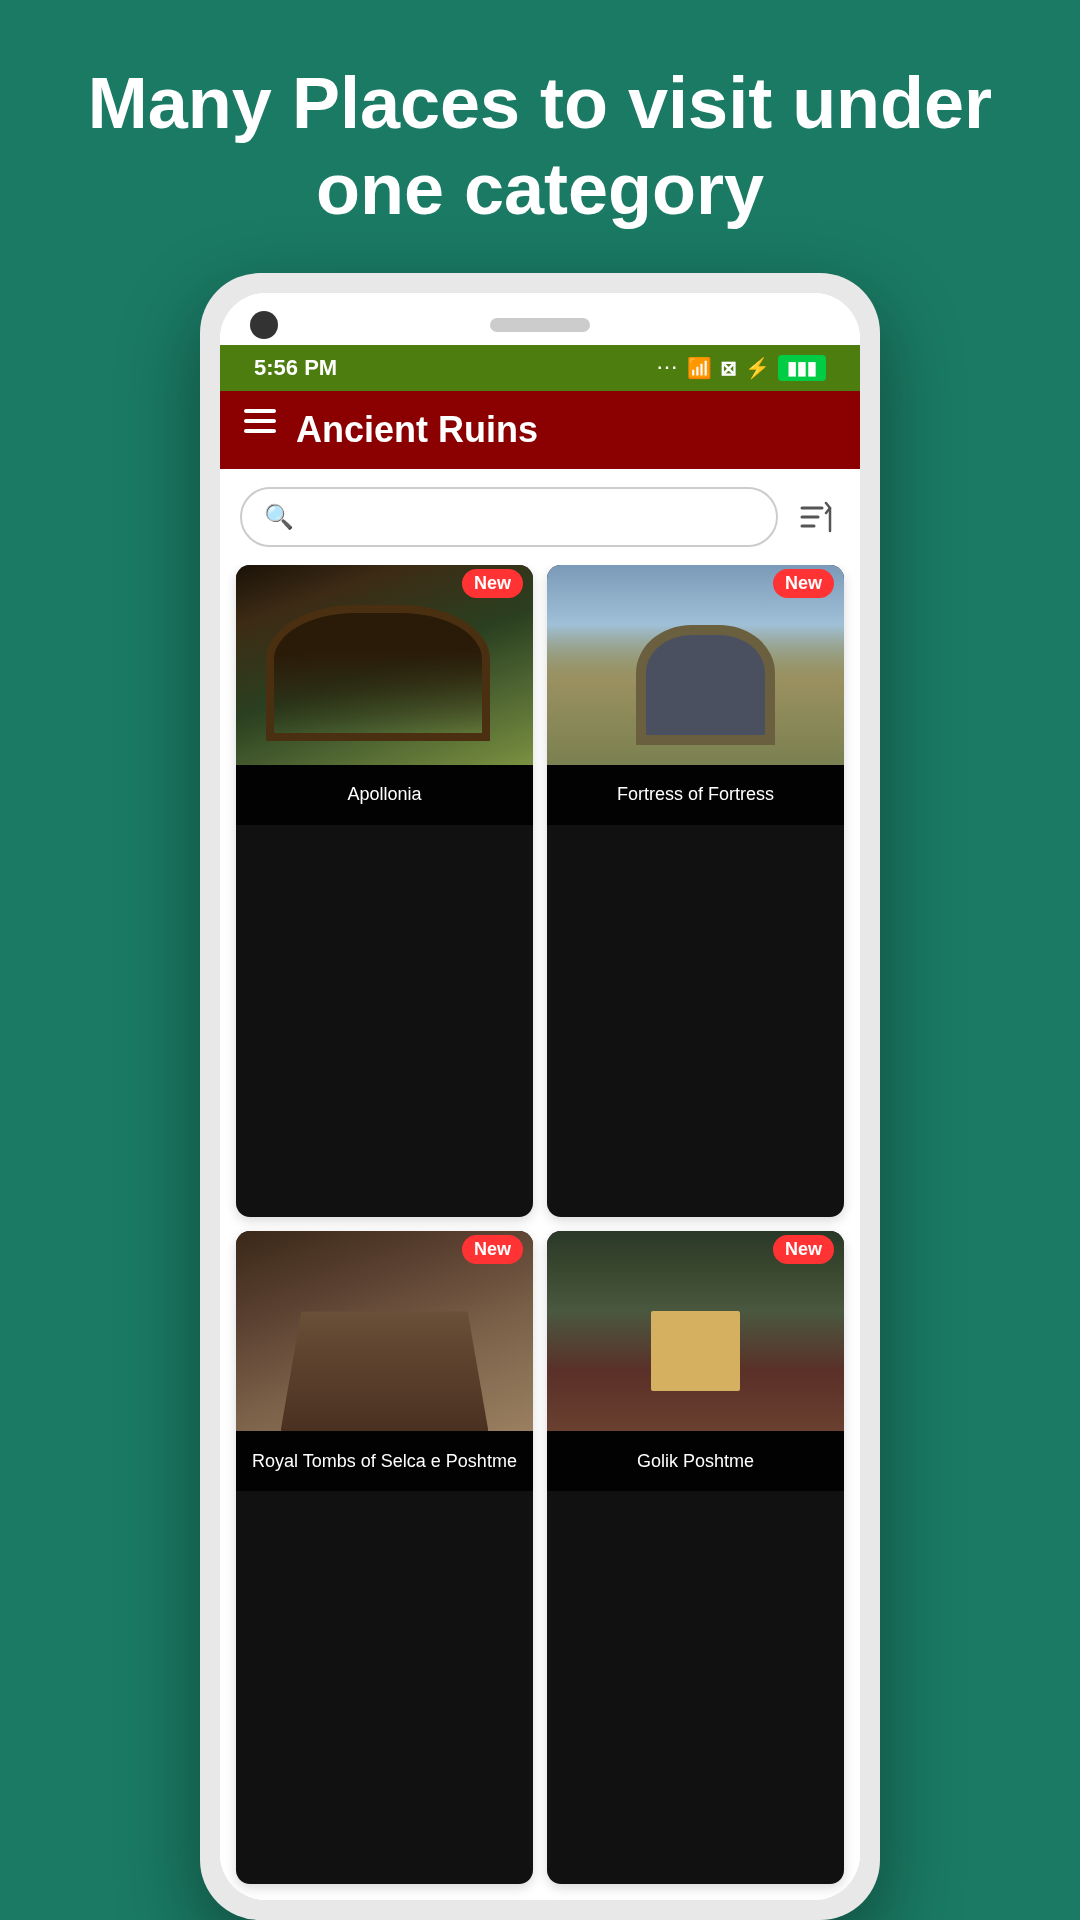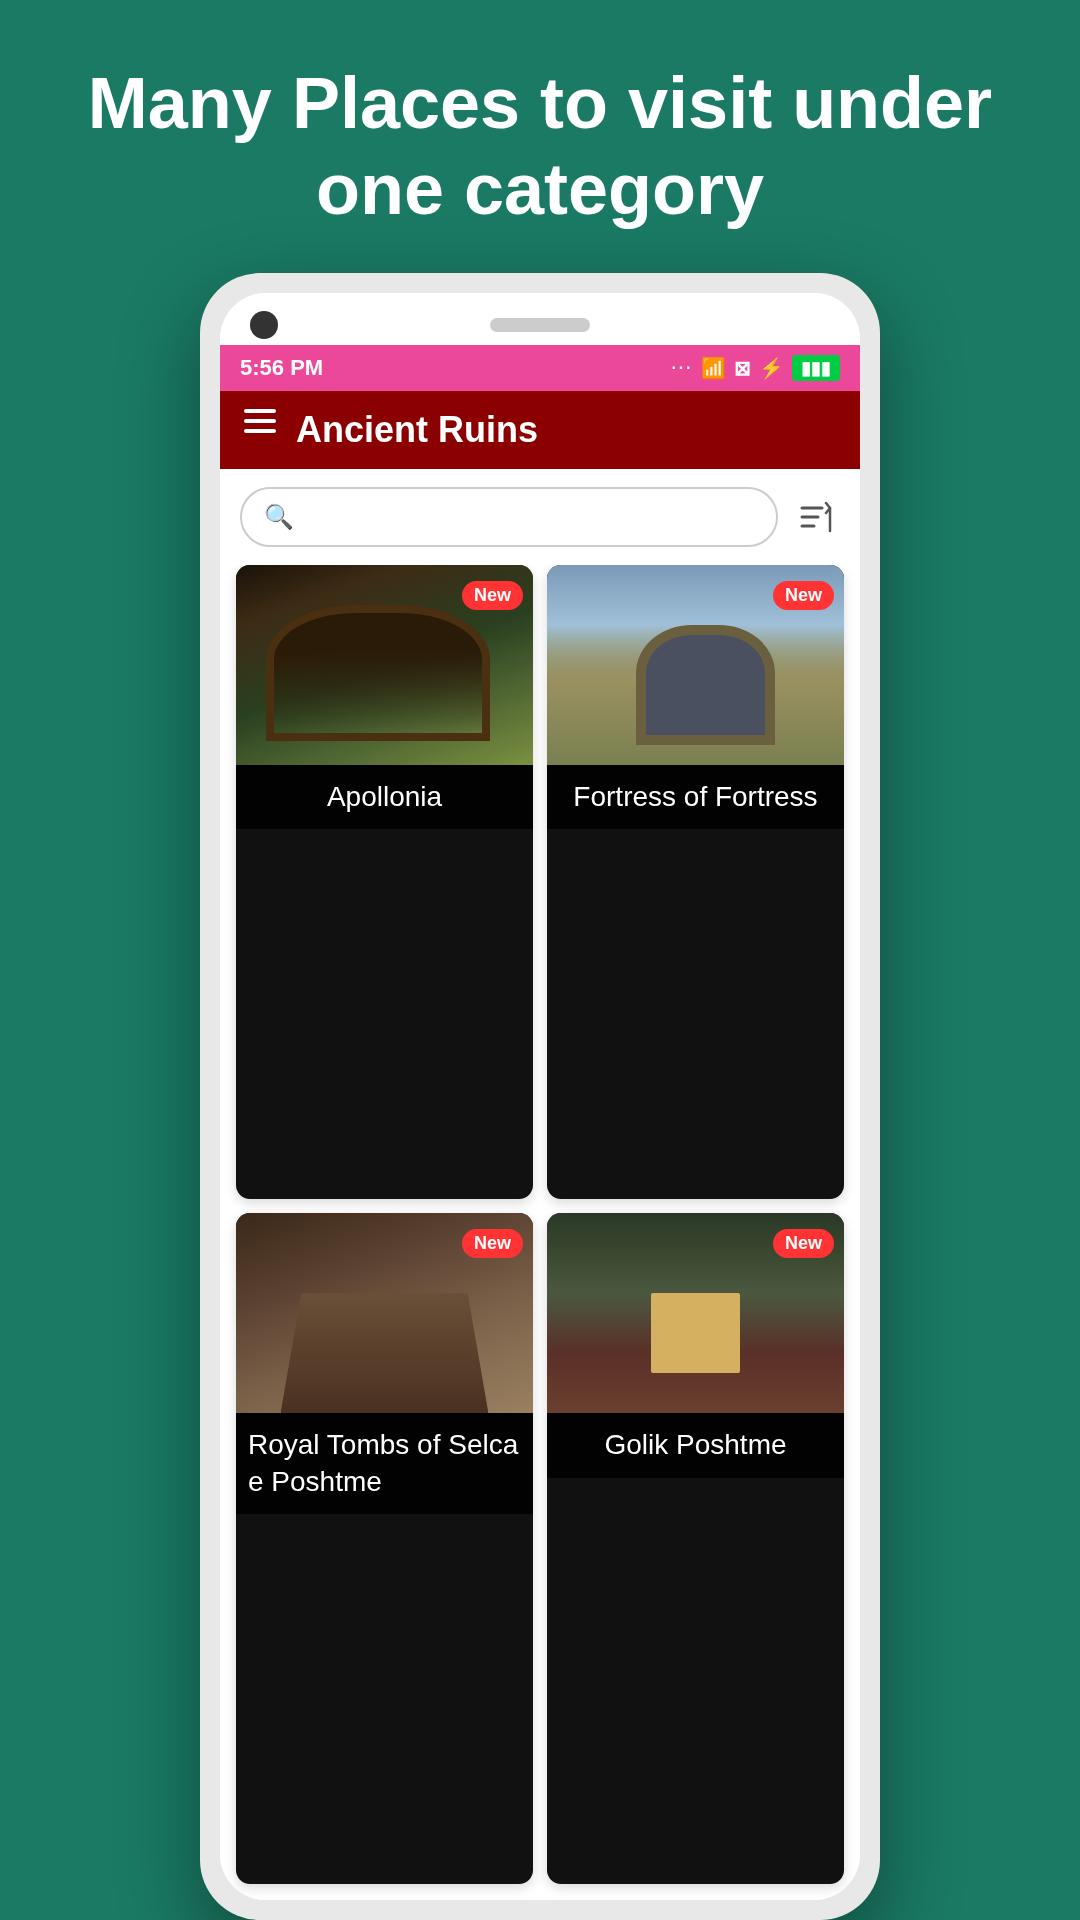--- a/index.html
+++ b/index.html
@@ -66,22 +66,22 @@
       background: #ccc;
       border-radius: 7px;
     }
 
     .front-space {
       width: 28px;
     }
 
     
     .status-bar {
-      background: #ec4899;
-      padding: 10px 20px;
+      background: #4d7c0f;
+      padding: 10px 34px;
       display: flex;
       justify-content: space-between;
       align-items: center;
       color: white;
       font-size: 22px;
       font-weight: 600;
     }
 
     .status-right {
       display: flex;
@@ -290,36 +290,36 @@
       bottom: 20%;
       left: 35%;
       width: 30%;
       height: 40%;
       background: #d4b060;
       border-radius: 2px;
     }
 
     .card-badge {
       position: absolute;
-      top: 16px;
+      top: 4px;
       right: 10px;
       background: #ff3333;
       color: white;
       font-size: 18px;
       font-weight: 700;
       border-radius: 50px;
       padding: 4px 12px;
       z-index: 10;
     }
 
     .card-title {
       background: rgba(0,0,0,0.85);
       color: white;
       padding: 14px 12px;
-      font-size: 28px;
+      font-size: 18px;
       font-weight: 500;
       text-align: left;
       line-height: 1.3;
       min-height: 60px;
       display: flex;
       align-items: center;
       justify-content: center;
     }
   </style>
 </head>

